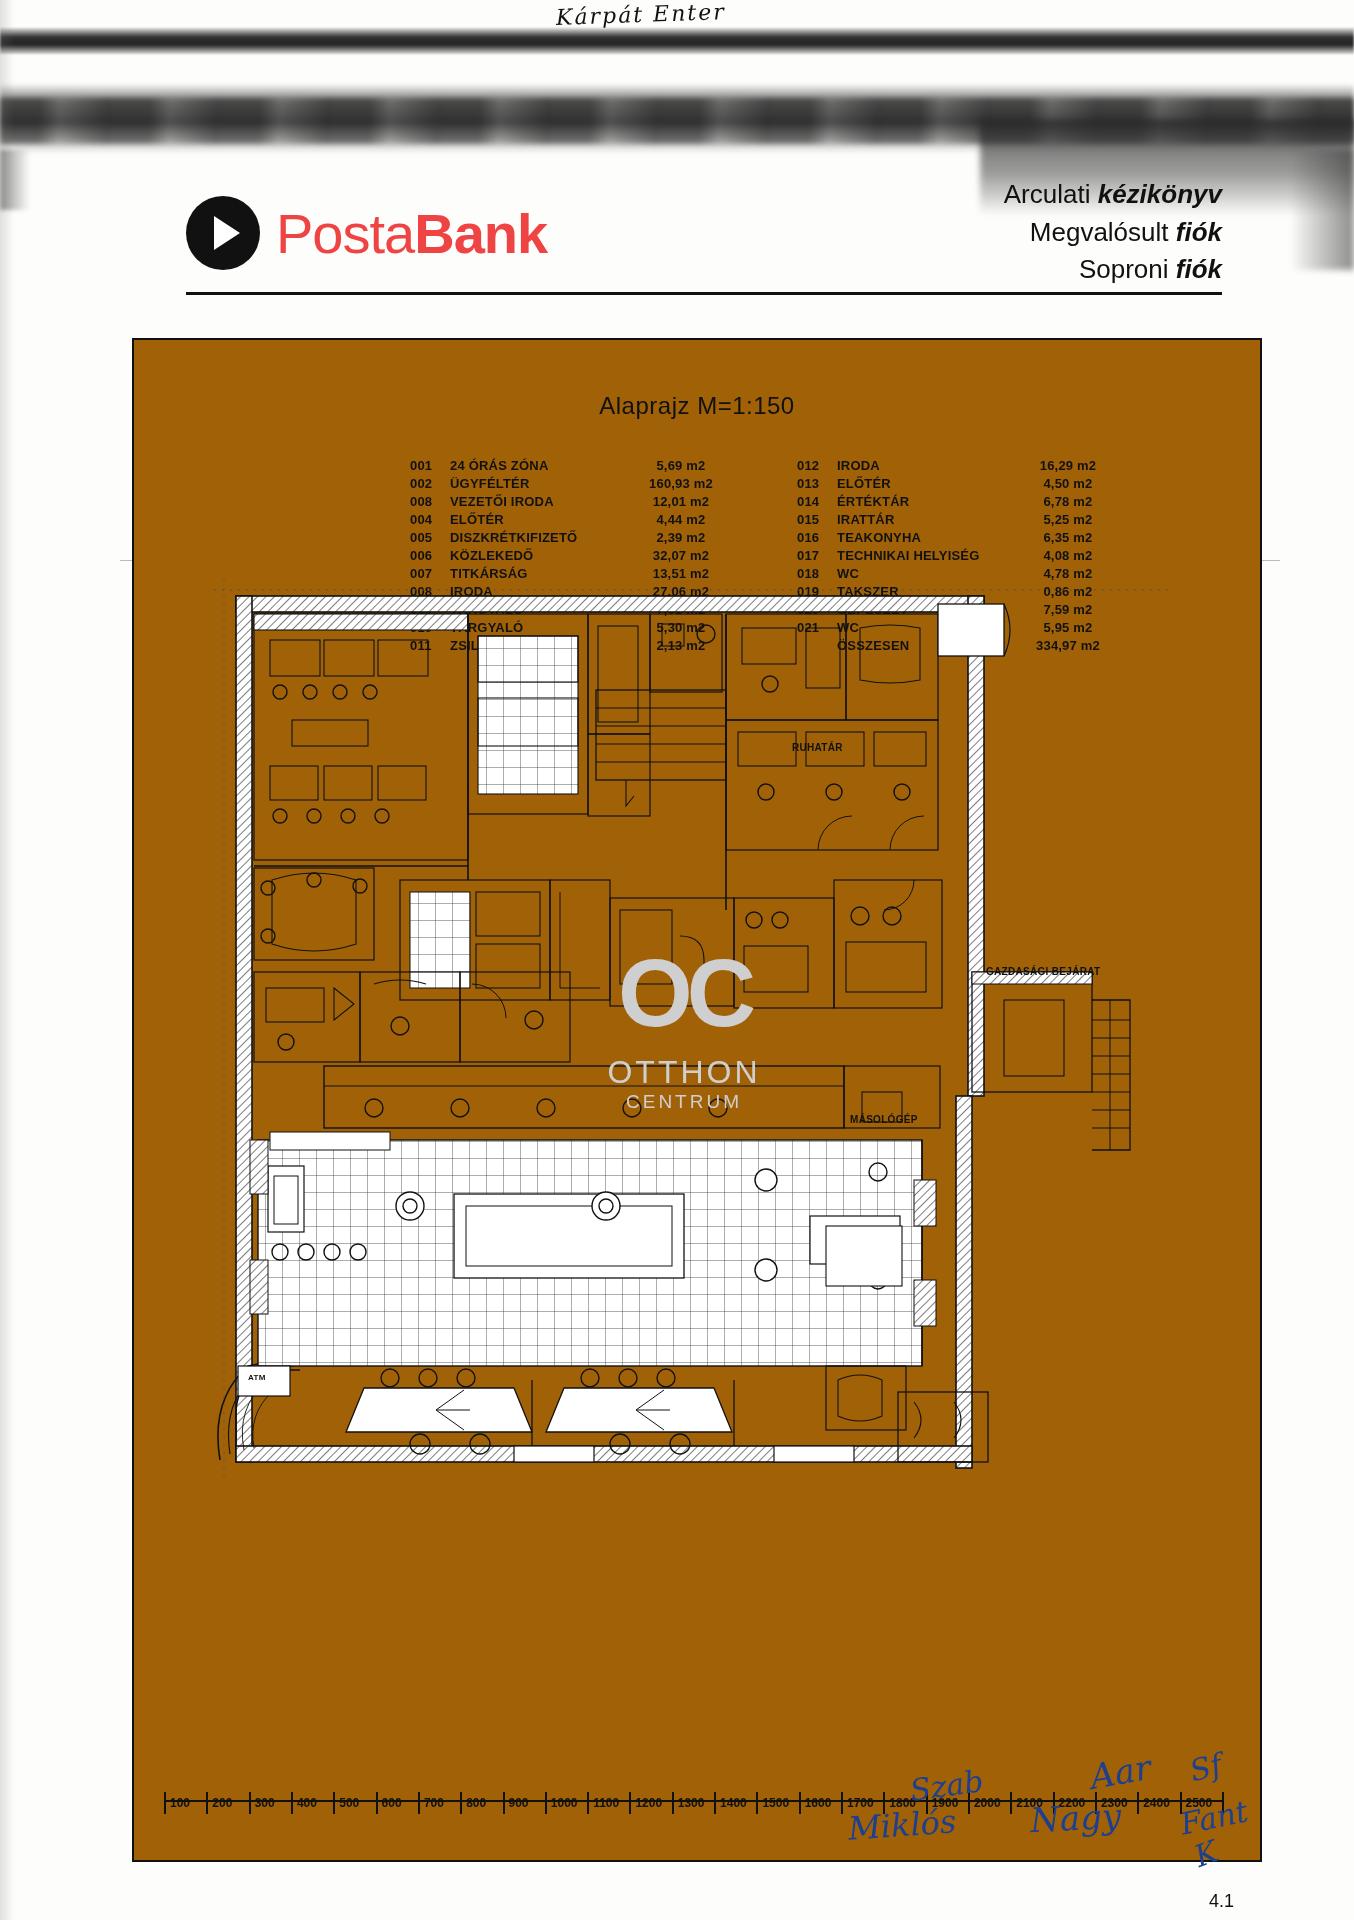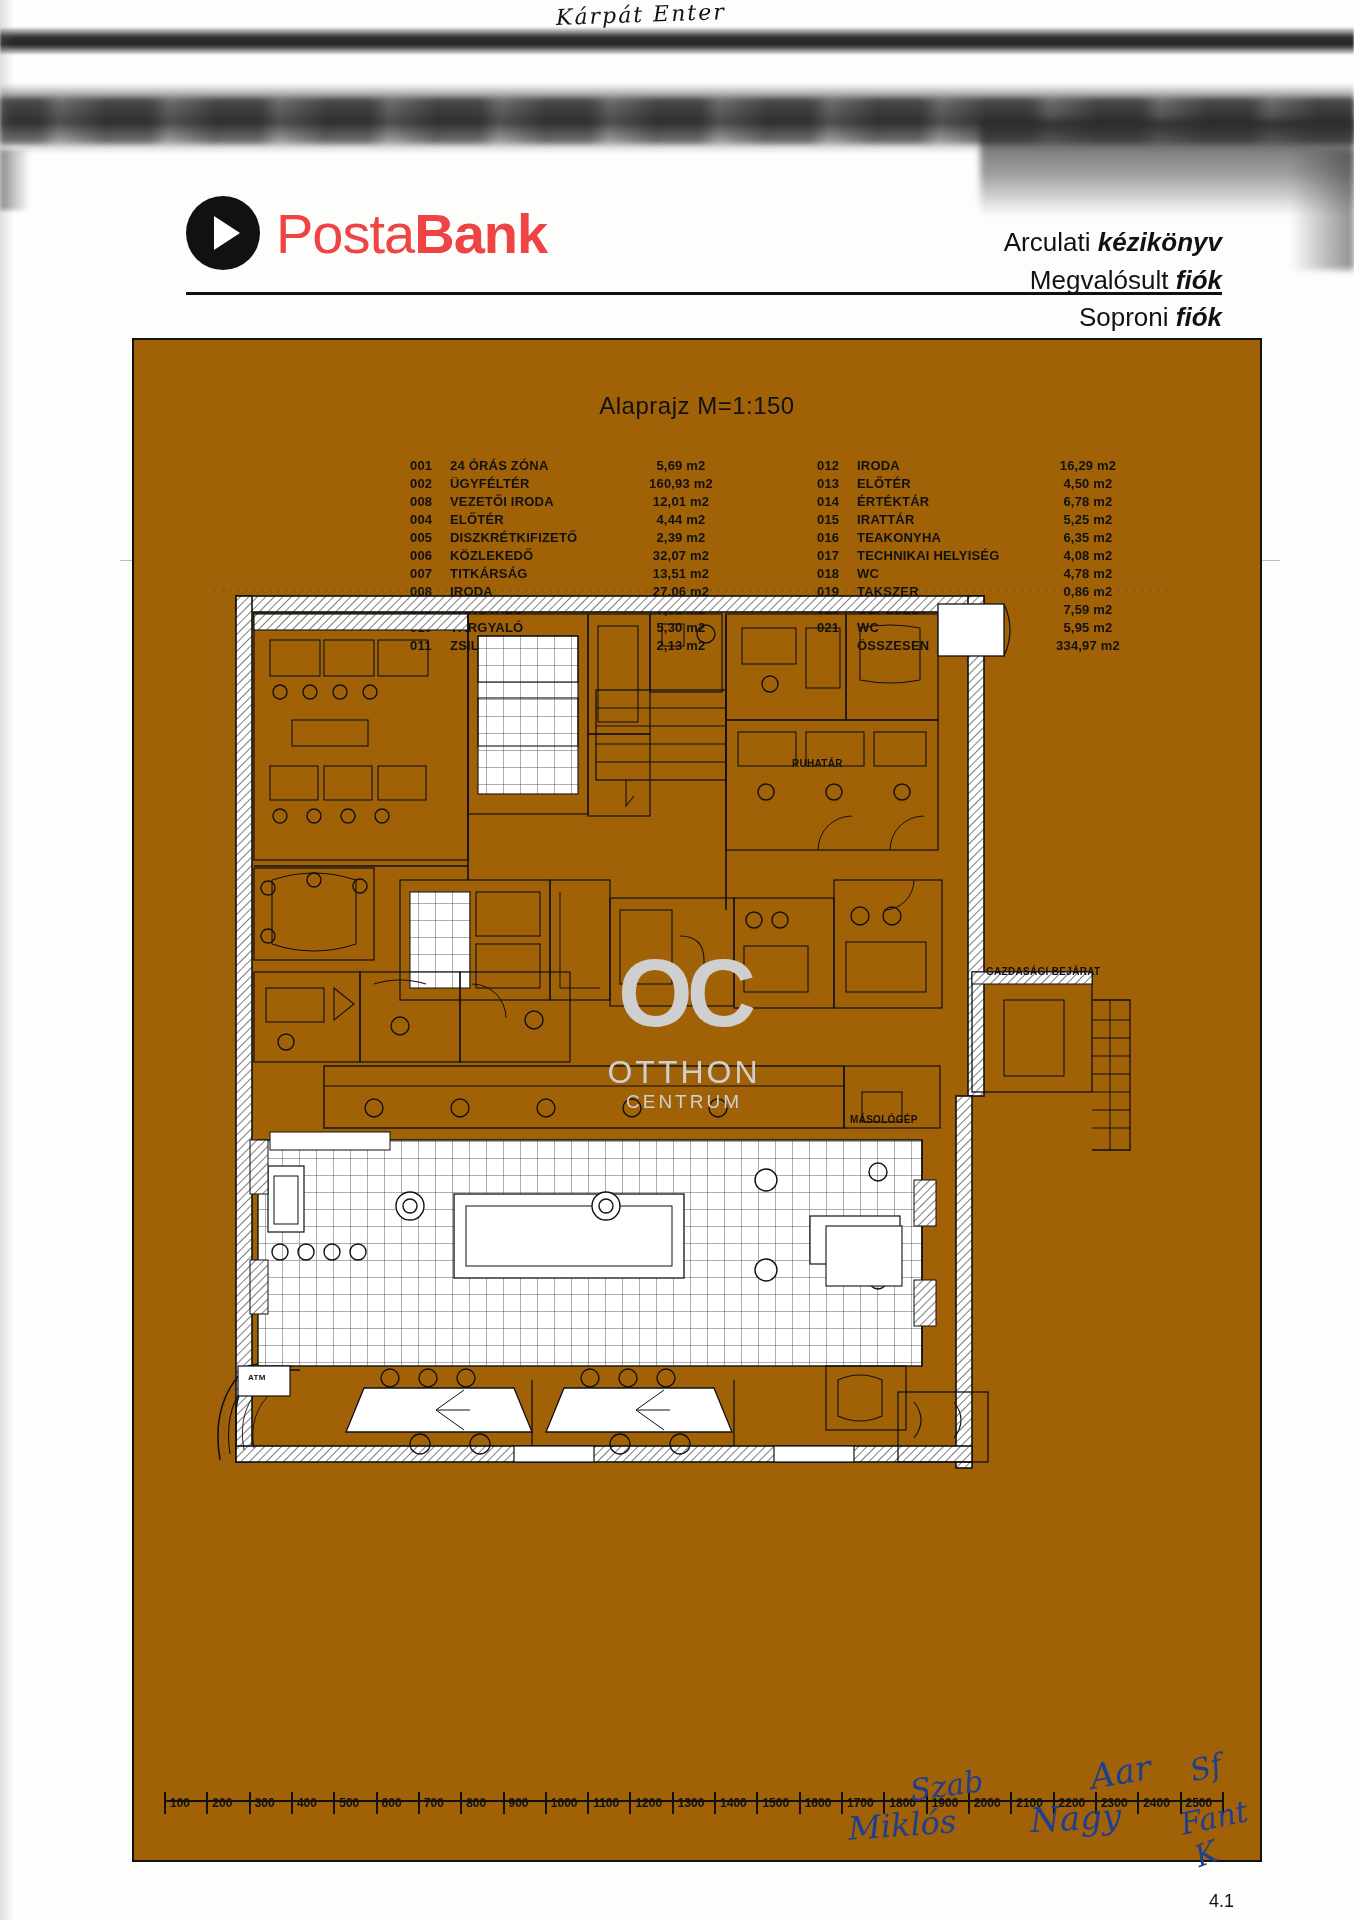--- a/index.html
+++ b/index.html
@@ -125,21 +125,20 @@
   .brand-text b { font-weight: 700; }
   .brand-text span.light { font-weight: 400; }
 
   .header-right {
     position: absolute;
     right: 132px; top: 176px;
     text-align: right;
     color: #111;
     line-height: 1.45;
     font-size: 26px;
-    margin-top: 48px;
   }
   .header-right i { font-style: italic; font-weight: 700; }
   .header-rule {
     position: absolute;
     left: 186px; right: 132px; top: 292px;
     height: 3px; background: #111;
   }
 
   
   .doc-frame {
@@ -156,21 +155,21 @@
     font-size: 24px;
     color: #111;
     letter-spacing: .5px;
   }
 
   
   .legend {
     position: absolute;
     left: 276px; top: 116px;
     display: flex;
-    gap: 90px;
+    gap: 70px;
     font-size: 13.5px;
     color: #111;
     font-weight: 700;
     letter-spacing: .2px;
   }
   .legend table { border-collapse: collapse; }
   .legend td {
     padding: 1.5px 0;
     white-space: nowrap;
     font-size: 13px;
@@ -643,21 +642,21 @@
           </g>
         </g>
       </svg>
 
       <div class="watermark">
         <div class="wm-logo">OC</div>
         <div class="wm-t1">OTTHON</div>
         <div class="wm-t2">CENTRUM</div>
       </div>
 
-      <div class="plan-label" style="left:578px; top:178px;">RUHATÁR</div>
+      <div class="plan-label" style="left:578px; top:162px;">RUHATÁR</div>
       <div class="plan-label" style="left:772px; top:386px;">GAZDASÁGI BEJÁRAT</div>
       <div class="plan-label" style="left:636px; top:534px;">MÁSOLÓGÉP</div>
       <div class="plan-label" style="left:34px; top:793px; font-size:8px;">ATM</div>
     </div>
 
     <div class="scalebar-line" style="left:30px; bottom:58px; width:1060px;"></div>
     <div class="scalebar" style="left:30px; bottom:44px; width:1060px;">
       <div class="tick">100</div>
       <div class="tick">200</div>
       <div class="tick">300</div>

